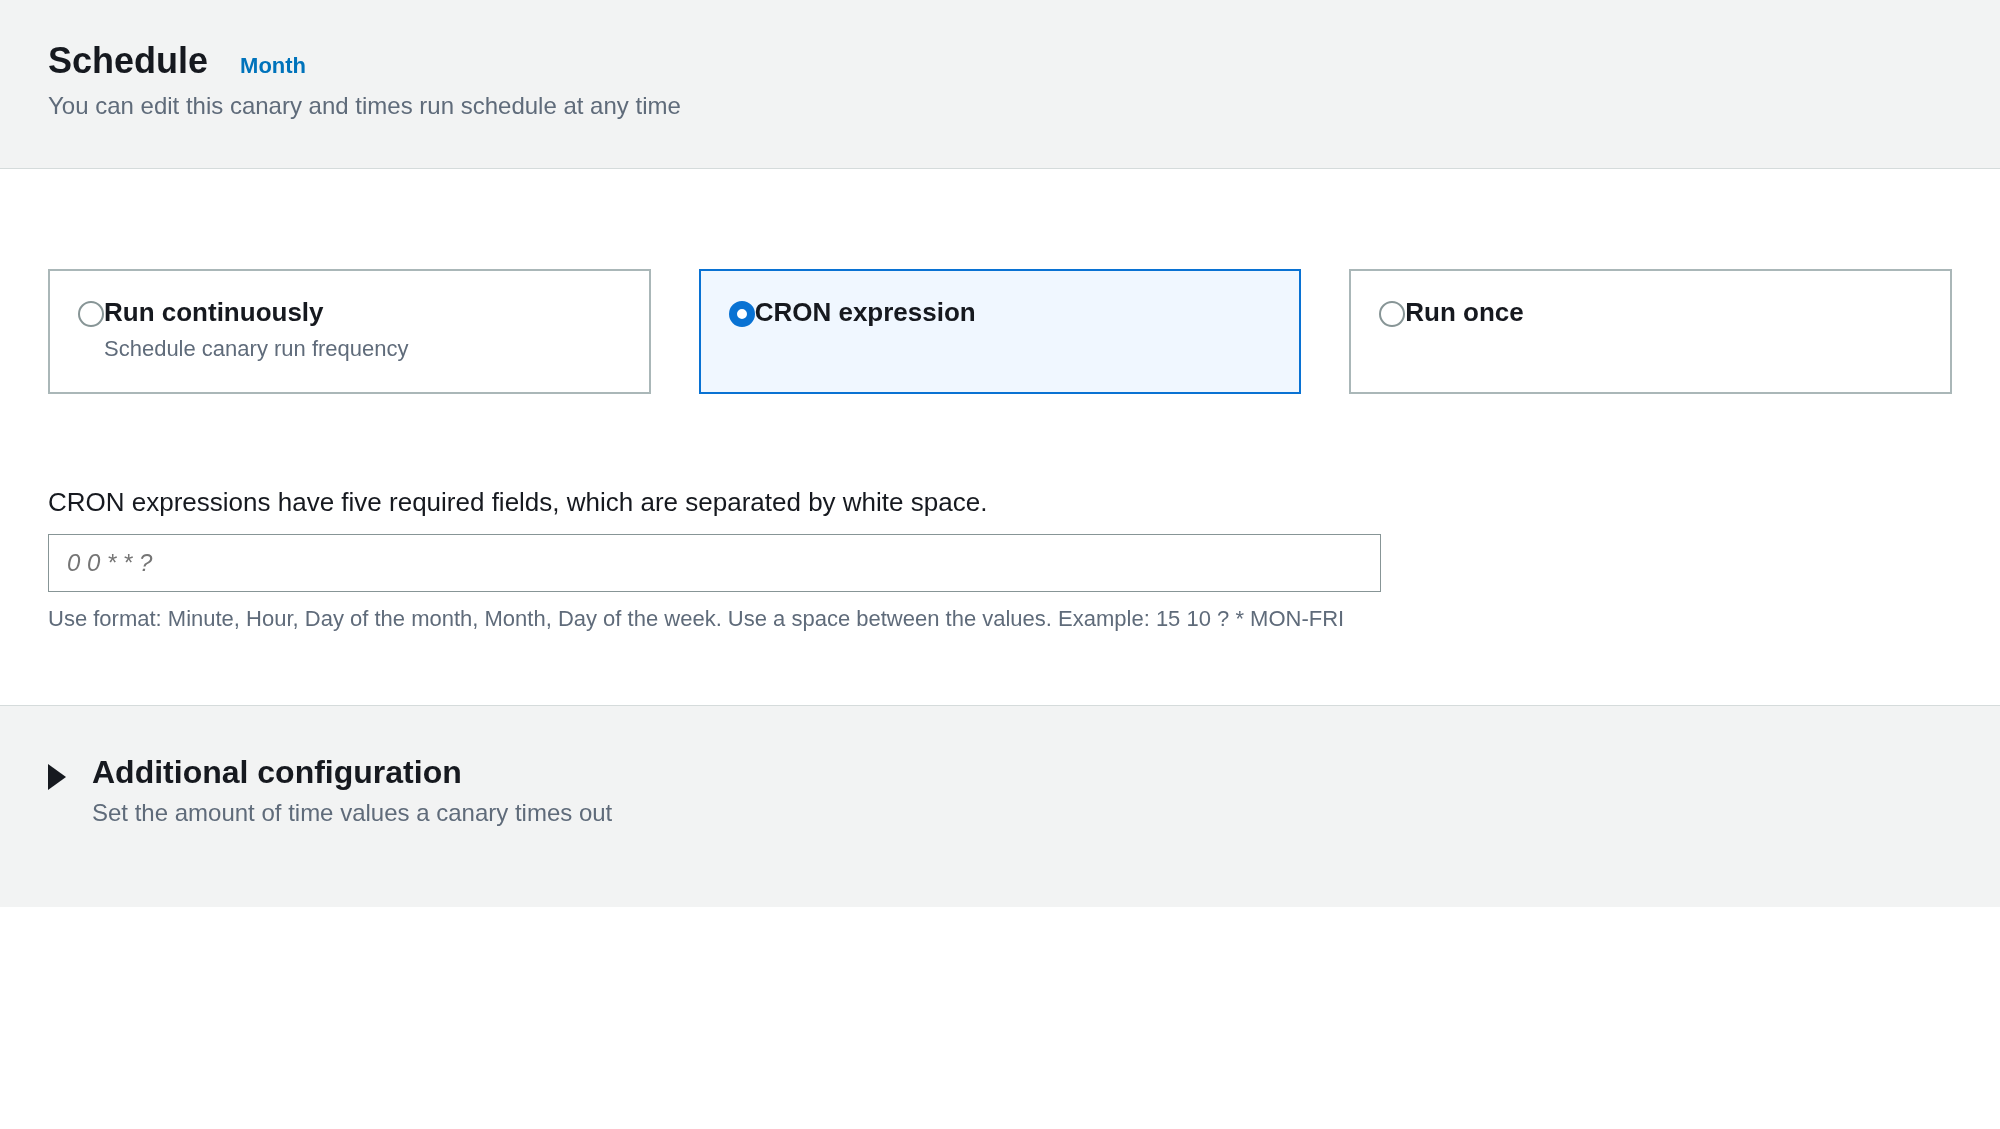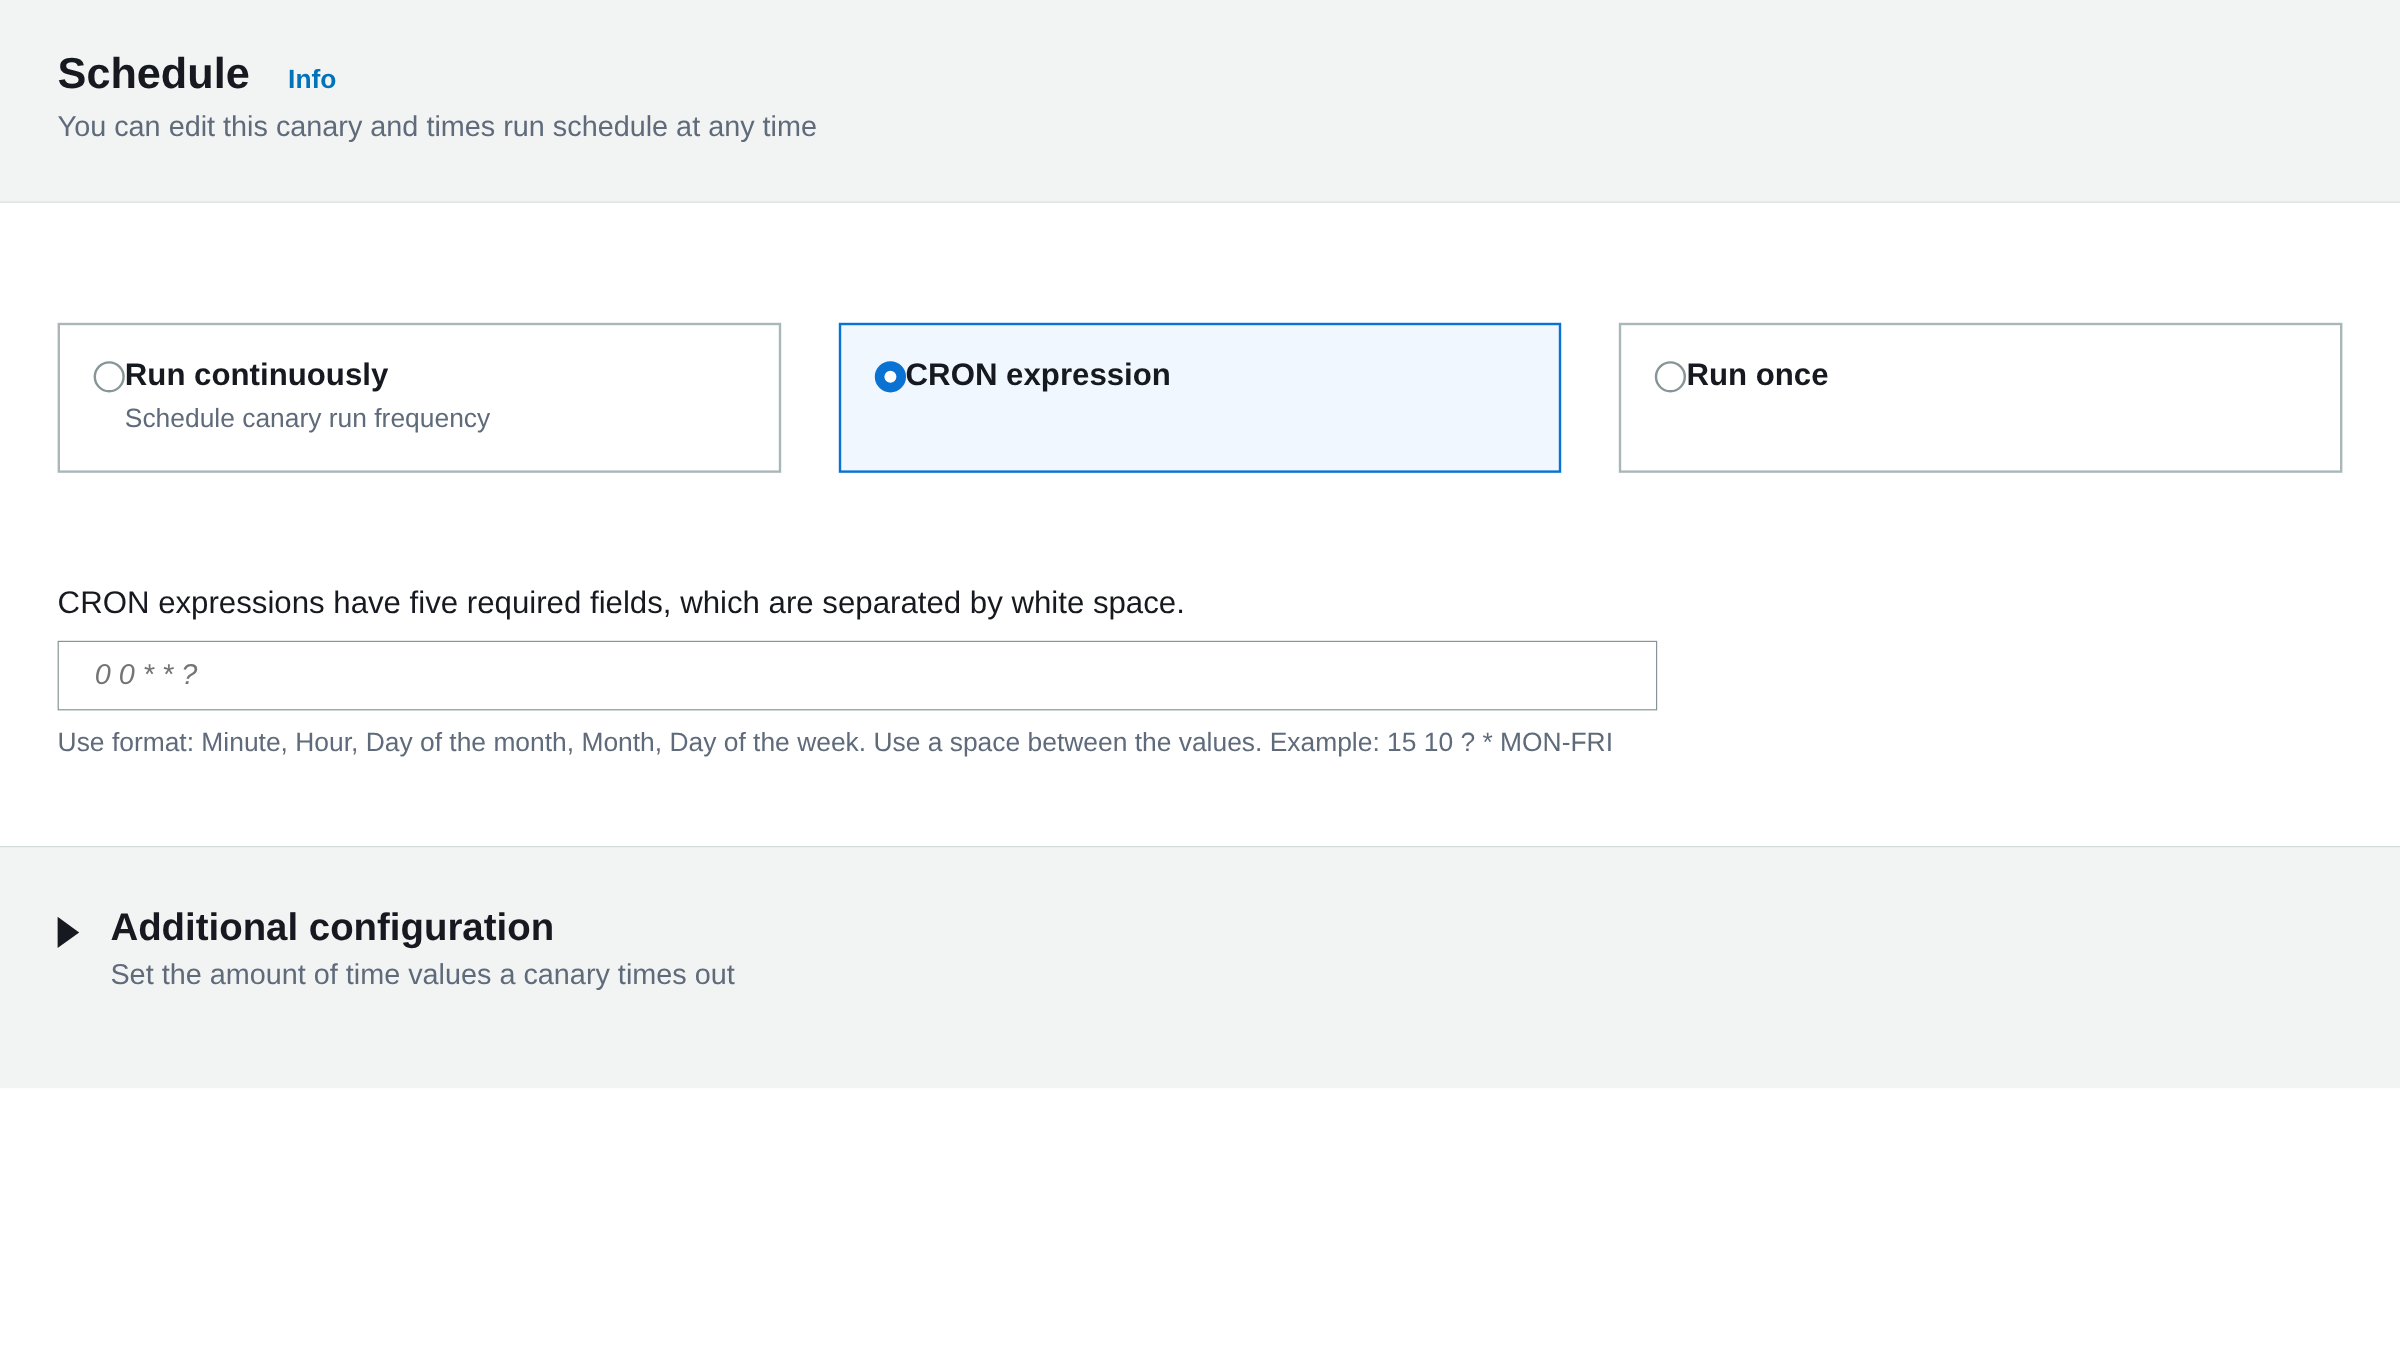--- a/index.html
+++ b/index.html
@@ -108,21 +108,21 @@
     color: var(--text-dark);
     margin: 0 0 14px 0;
     line-height: 1.4;
   }
   .cron-input {
     width: 70%;
     font-size: 24px;
     font-style: italic;
     font-family: inherit;
     color: var(--text-muted);
-    padding: 14px 30px;
+    padding: 14px 18px;
     border: 1px solid var(--radio-ring);
     background: #fff;
   }
   .cron-hint {
     font-size: 22px;
     color: var(--text-muted);
     margin: 12px 0 0 0;
     max-width: 70%;
     line-height: 1.4;
   }
@@ -156,21 +156,21 @@
     color: var(--text-muted);
     margin: 0;
   }
 </style>
 </head>
 <body>
 
 <div class="section-header">
   <h1>
     <span>Schedule</span>
-    <span class="info-link">Info</span>
+    <span class="info-link">Month</span>
   </h1>
   <p class="section-subtitle">You can edit this canary and times run schedule at any time</p>
 </div>
 
 <div class="section-body">
 
   <div class="tiles">
 
     <div class="tile">
       <span class="radio"></span>

